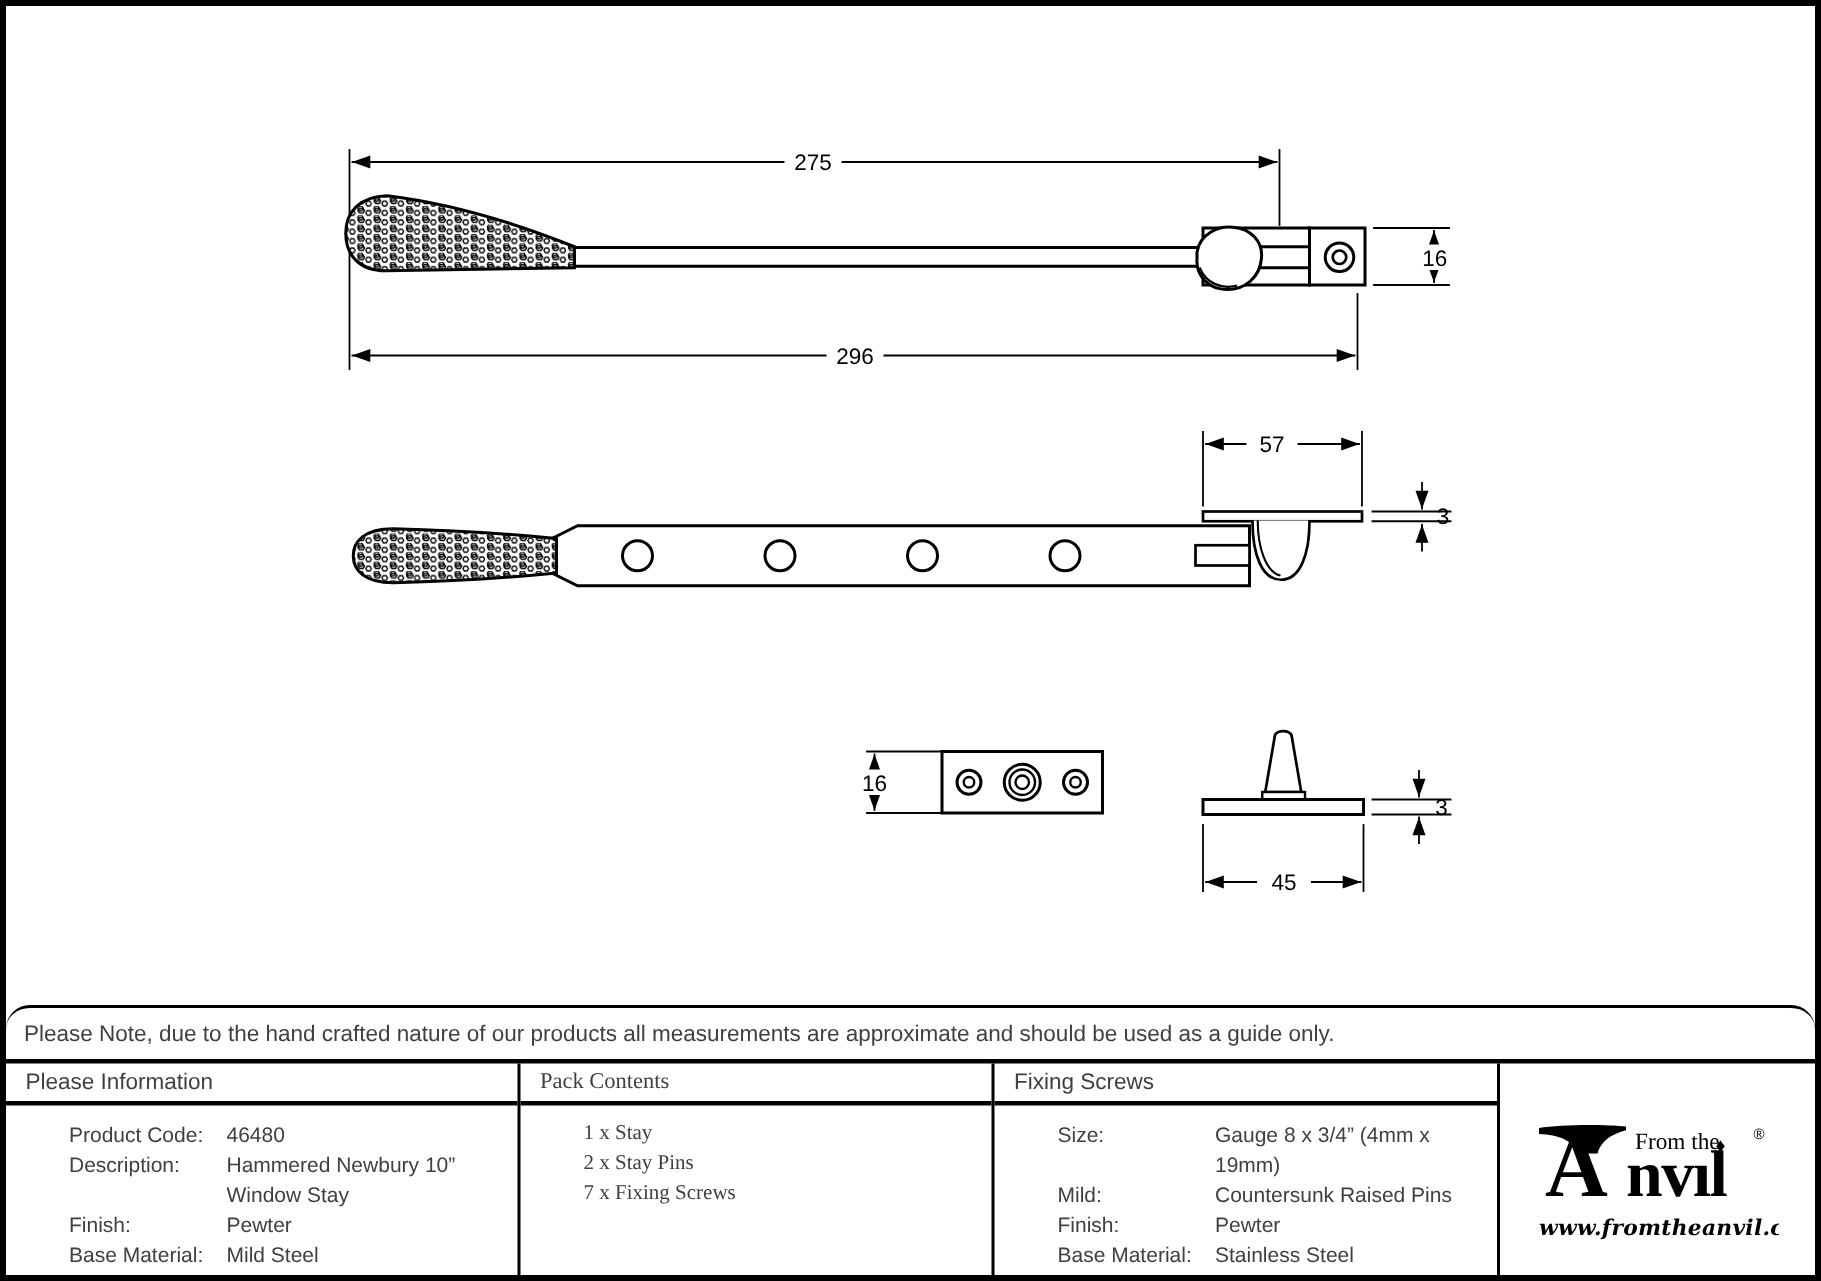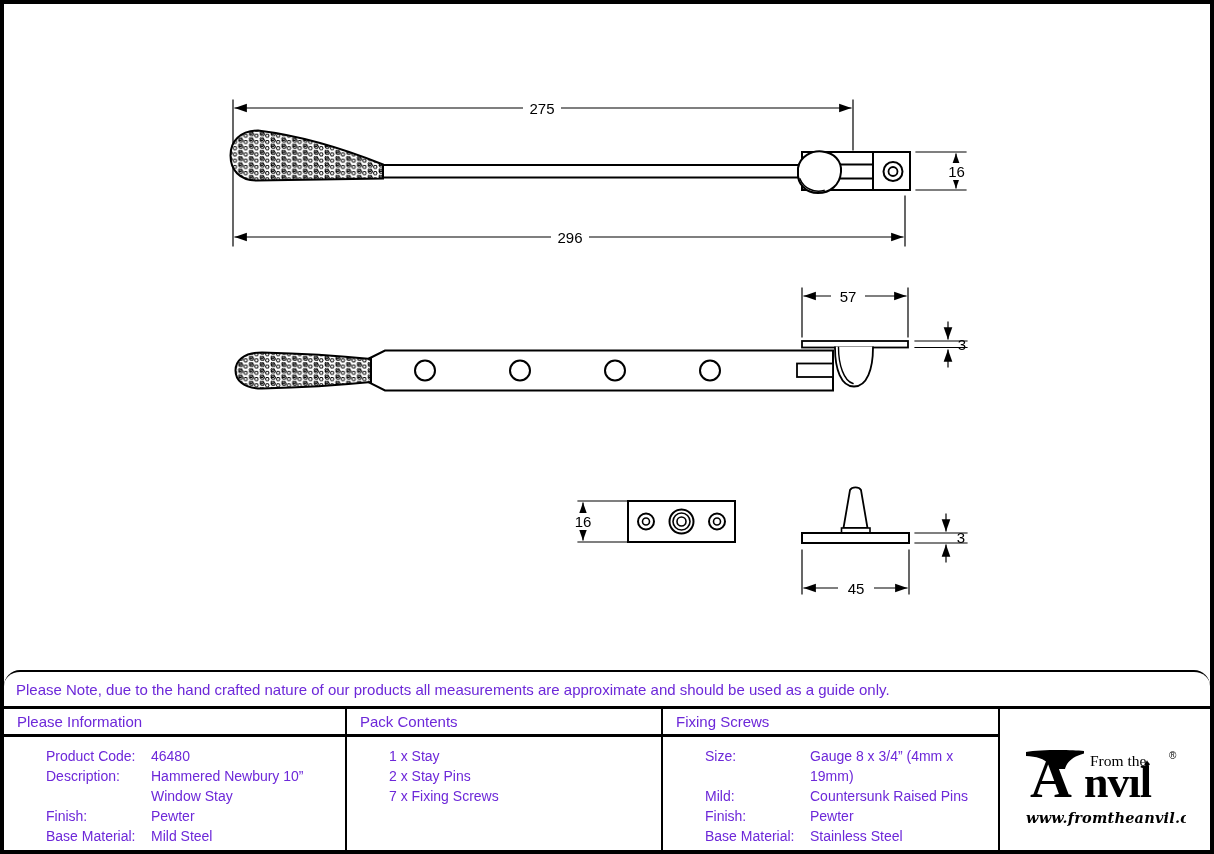--- a/index.html
+++ b/index.html
@@ -1,26 +1,26 @@
 <!DOCTYPE html>
 <html><head>
 <meta charset="utf-8">
 <style>
   html,body{margin:0;padding:0;background:#888;}
   .page{position:relative;width:1214px;height:854px;background:#ffffff;overflow:hidden;
-        font-family:"Liberation Sans",sans-serif;color:#6d28d9;}
+        font-family:"Liberation Sans",sans-serif;color:#404040;}
   .border-frame{position:absolute;inset:0;border:4px solid #000;pointer-events:none;z-index:50;}
   .drawing-svg{position:absolute;left:0;top:0;}
   .note-bar{position:absolute;left:4px;right:4px;top:670px;height:36px;border-top:2px solid #000;
             box-sizing:border-box;display:flex;align-items:center;padding-left:12px;font-size:15px;border-radius:16px;}
   .info-table{position:absolute;left:4px;right:4px;top:706px;bottom:4px;border-top:3px solid #000;
               box-sizing:border-box;display:flex;}
   .col{box-sizing:border-box;height:100%;}
   .col-sep{border-right:2px solid #000;}
-  .c1{width:343px;} .c2{width:316px;} .c3{width:337px;} .c4{width:210px;position:relative;}
+  .c1{width:343px;} .c2{width:316px;font-family:Liberation Serif, serif;} .c3{width:337px;} .c4{width:210px;position:relative;}
   .col-header{height:25px;border-bottom:3px solid #000;box-sizing:content-box;display:flex;
               align-items:center;padding-left:13px;font-size:15px;}
   .col-body{padding:9px 26px 0 13px;font-size:14px;line-height:20px;margin-left:29px;}
   .kv{display:flex;}
   .kv .k{flex:0 0 105px;}
   .kv .v{flex:1;}
   .pack-item{line-height:20px;}
   .logo-svg{position:absolute;left:26px;top:32px;}
   text{fill:#000;}
   .dimtxt{font-family:"Liberation Sans",sans-serif;font-size:15px;}

